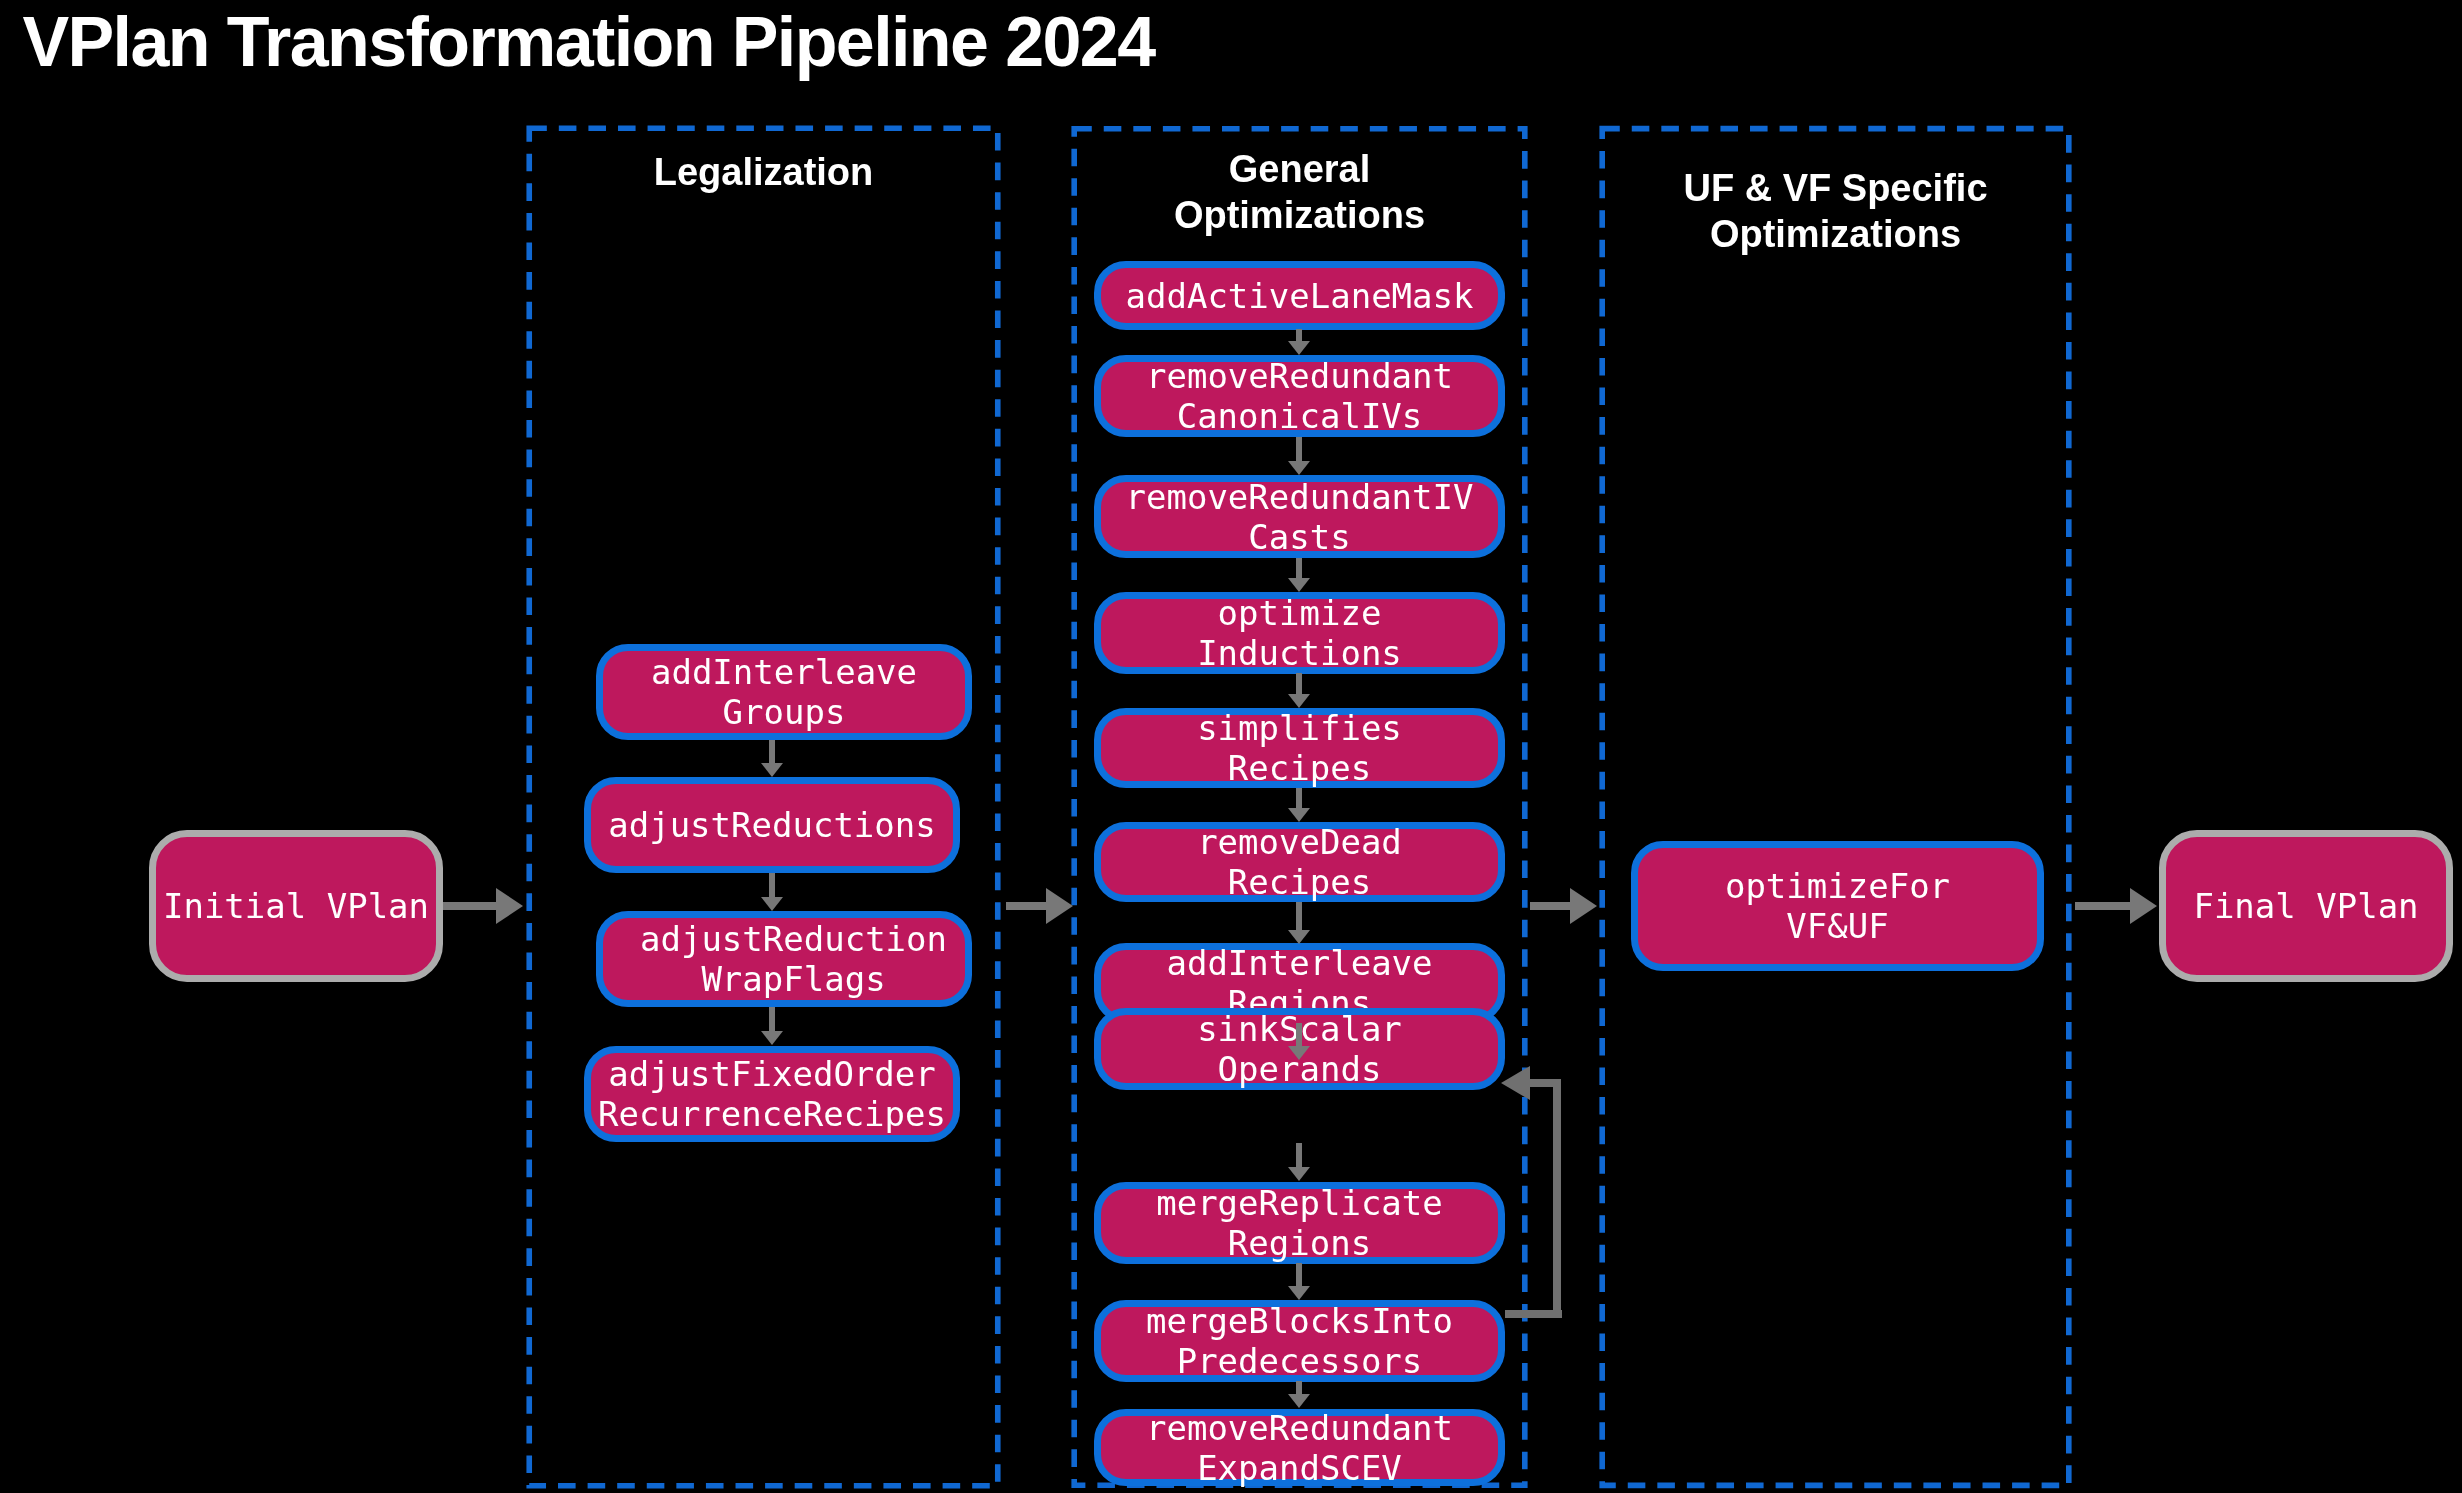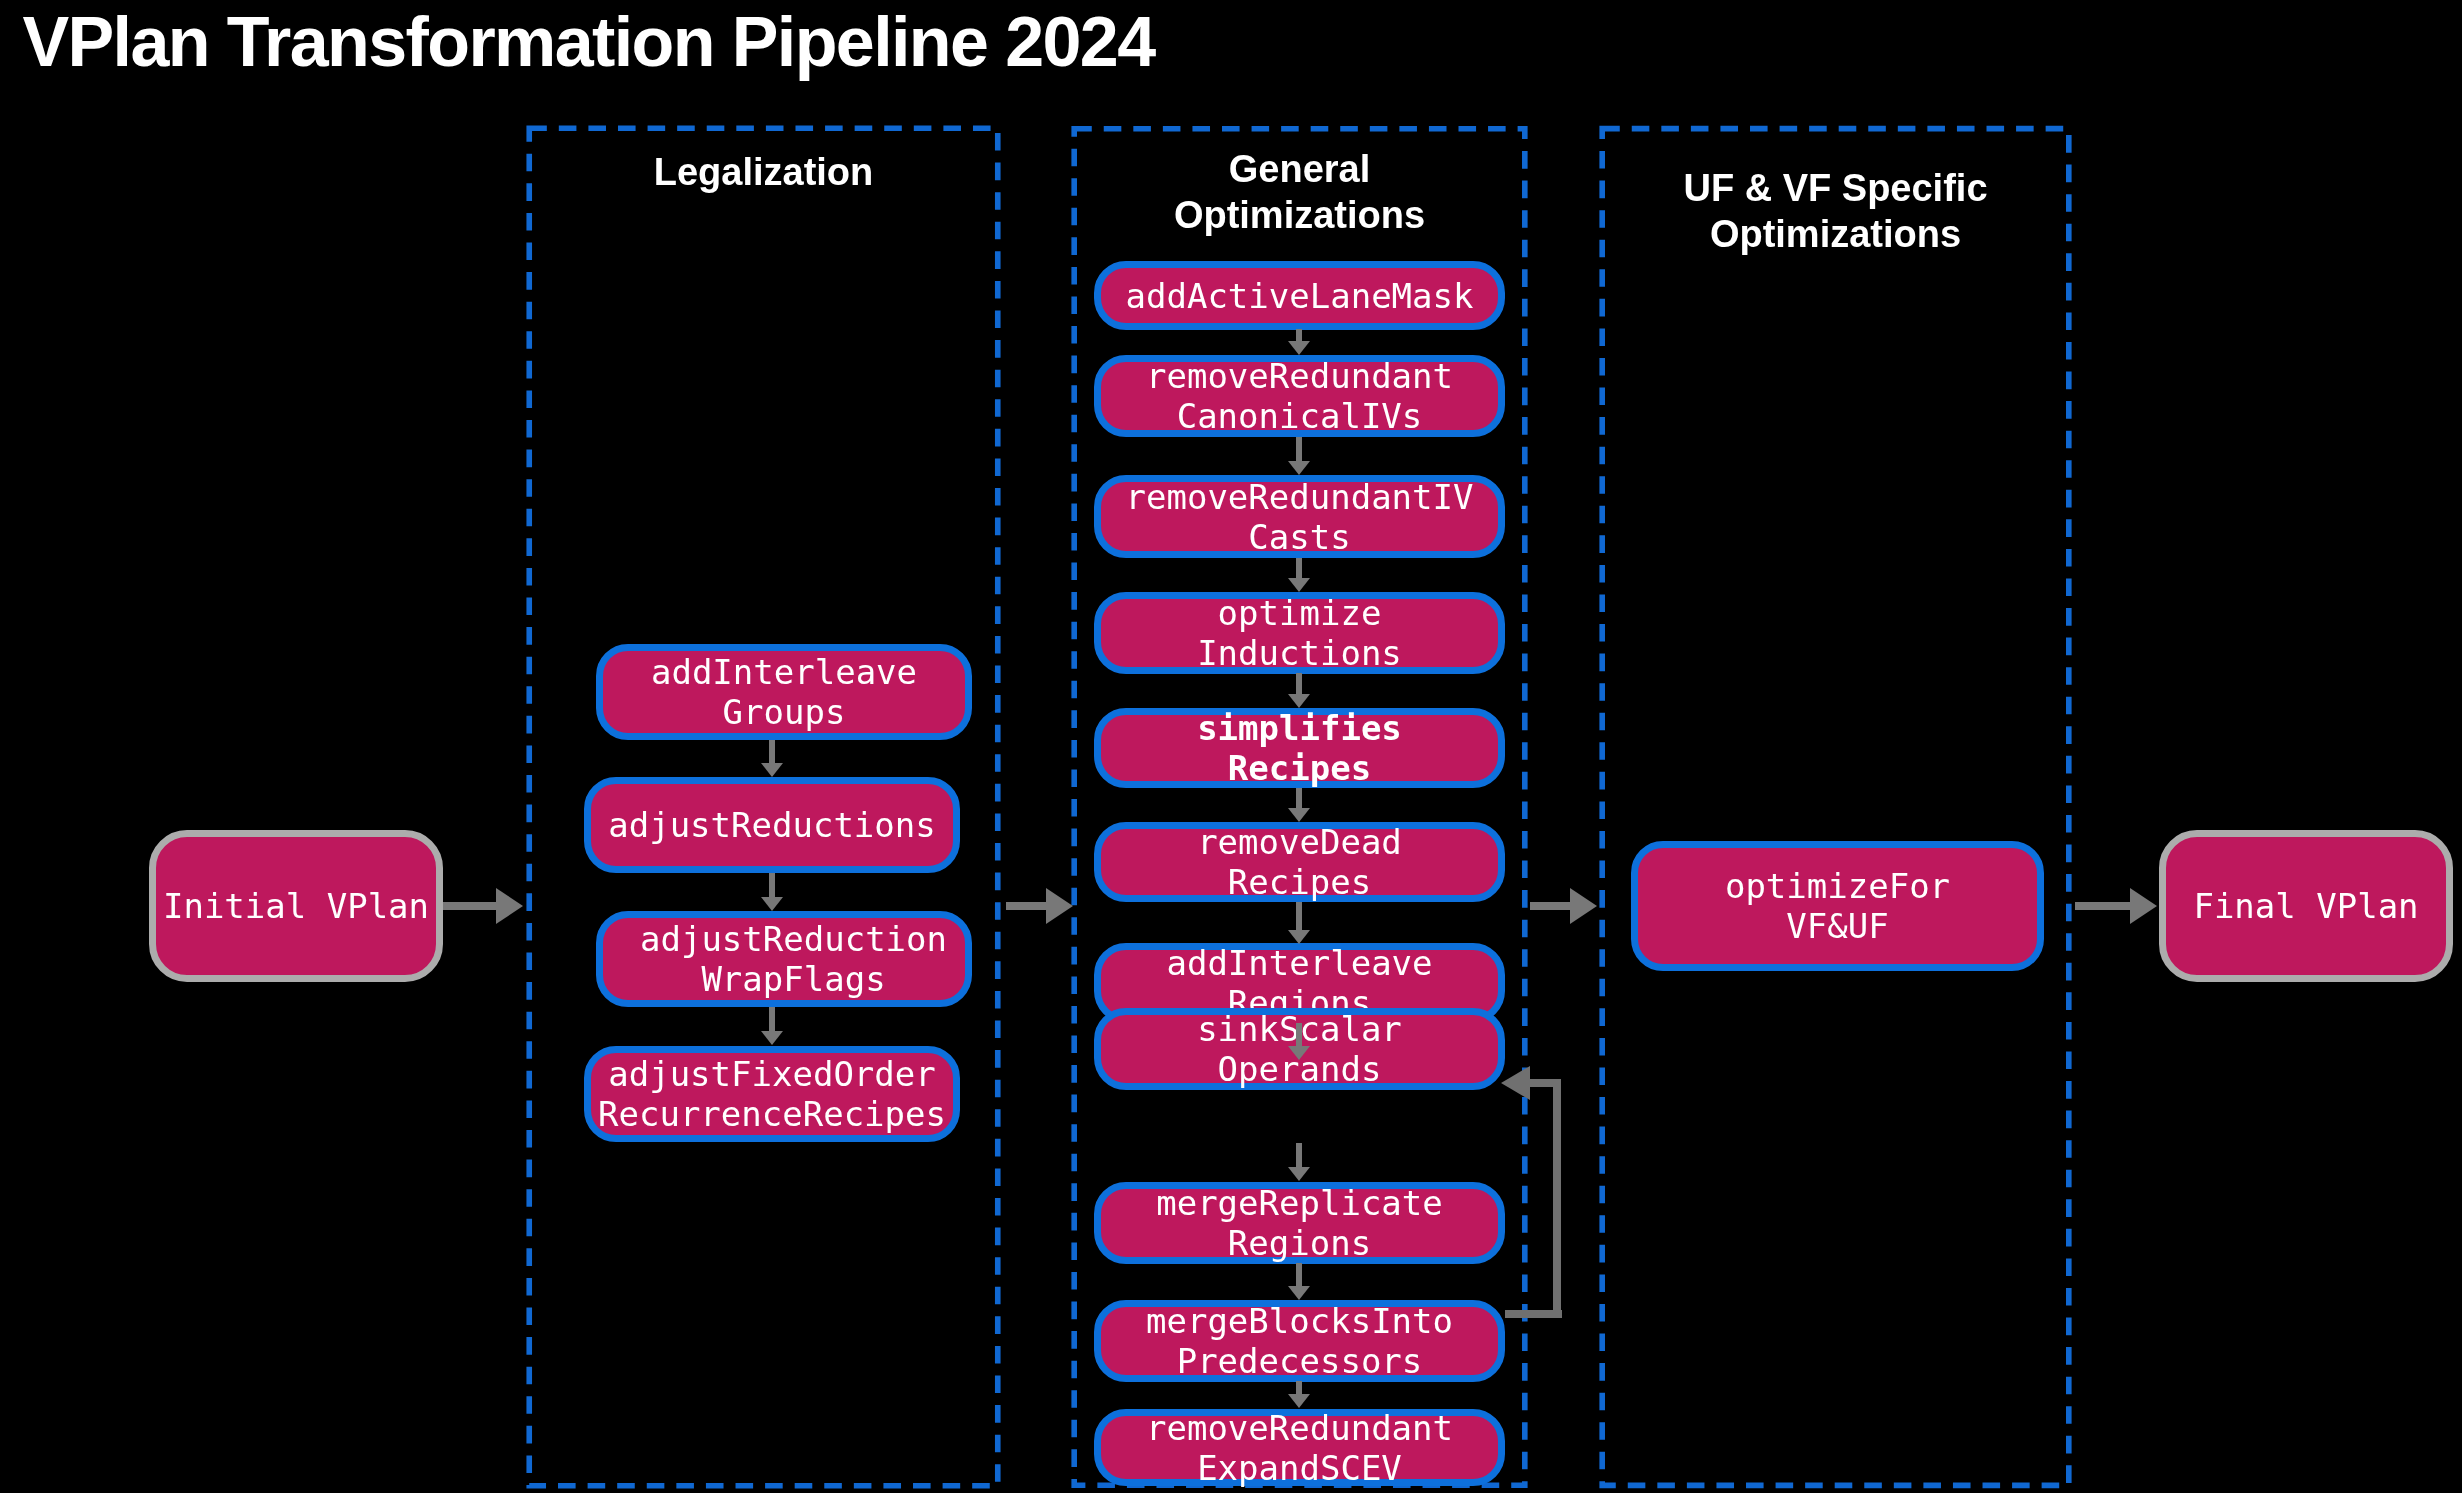--- a/index.html
+++ b/index.html
@@ -157,21 +157,21 @@
     <div class="nl">CanonicalIVs</div>
   </div>
   <div class="node" style="left:1094px;top:475px;width:411px;height:83px;">
     <div class="nl">removeRedundantIV</div>
     <div class="nl">Casts</div>
   </div>
   <div class="node" style="left:1094px;top:592px;width:411px;height:82px;">
     <div class="nl">optimize</div>
     <div class="nl">Inductions</div>
   </div>
-  <div class="node" style="left:1094px;top:708px;width:411px;height:80px;font-weight:bold;">
+  <div class="node" style="left:1094px;top:708px;width:411px;height:80px;">
     <div class="nl">simplifies</div>
     <div class="nl">Recipes</div>
   </div>
   <div class="node" style="left:1094px;top:822px;width:411px;height:80px;">
     <div class="nl">removeDead</div>
     <div class="nl">Recipes</div>
   </div>
   <div class="node" style="left:1094px;top:943px;width:411px;height:80px;">
     <div class="nl">addInterleave</div>
     <div class="nl">Regions</div>

